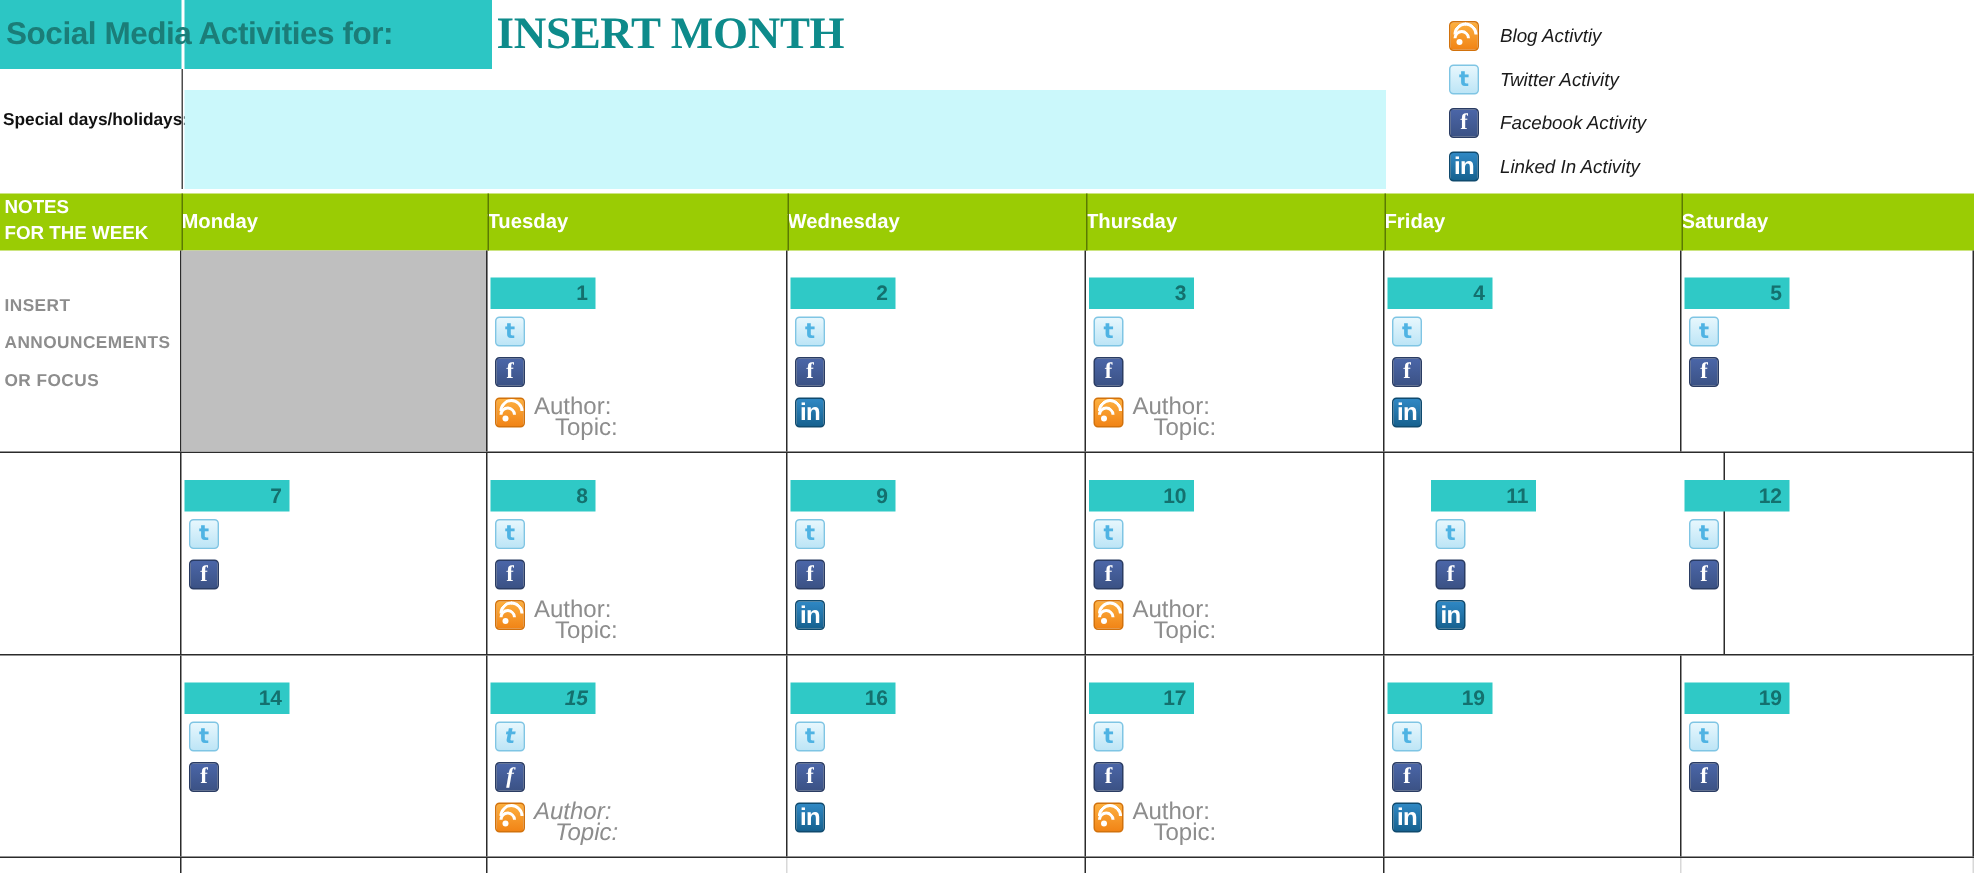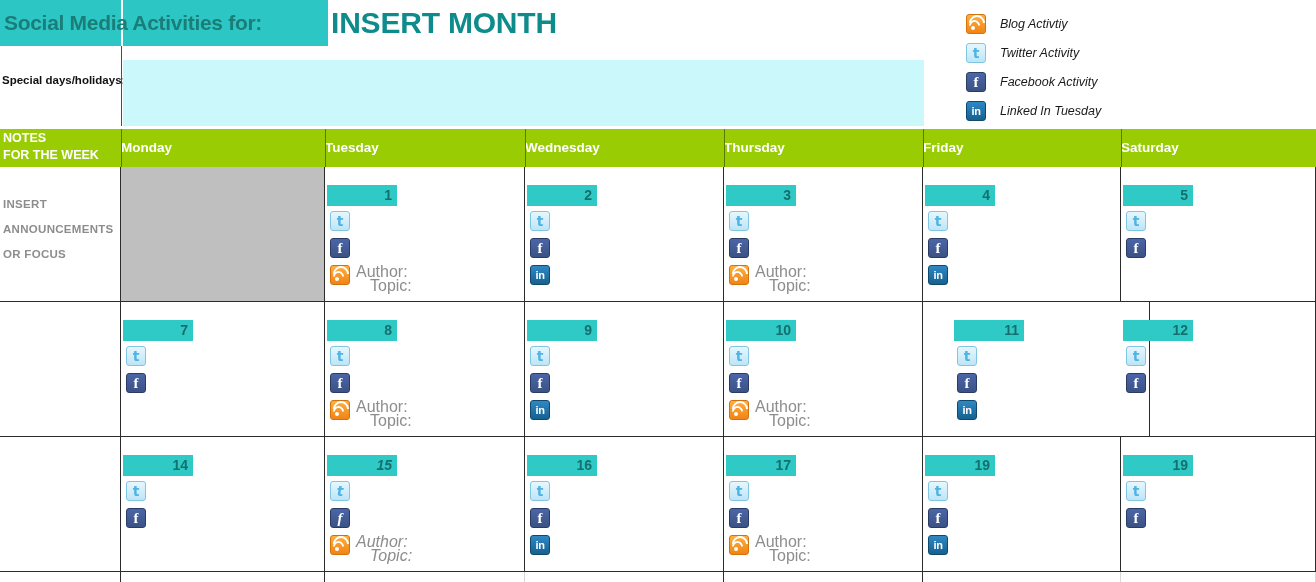--- a/index.html
+++ b/index.html
@@ -29,20 +29,21 @@
     font-size:21px; font-weight:bold; letter-spacing:-0.3px;
     color:#1b7d78;
     white-space:nowrap;
   }
   .title-month{
     position:absolute; left:331px; top:2px; height:42px;
     line-height:42px;
     font-size:30px; font-weight:bold; letter-spacing:-0.2px;
     color:#0e8b8b;
     white-space:nowrap;
+    font-family:Liberation Serif, serif;
   }
 
   
   .legend{
     position:absolute; left:966px; top:12px; width:330px;
   }
   .legend-row{
     display:flex; align-items:center; height:24px; margin-bottom:5px;
   }
   .legend-label{
@@ -98,21 +99,21 @@
     text-align:center; line-height:19px;
   }
 
   
   .ic-li{
     background:linear-gradient(#2f88c4,#16618f);
     border:1px solid #0f4a6e;
   }
   .ic-li .glyph{
     position:absolute; left:0;right:0;top:0;bottom:0;
-    color:#ffffff; font-size:11px; font-weight:bold;
+    color:#ffffff; font-size:16px; font-weight:bold;
     text-align:center; line-height:19px; letter-spacing:-0.5px;
   }
 
   
   .special-label{
     position:absolute; left:2px; top:74px;
     font-size:11.5px; font-weight:bold; color:#111;
     white-space:nowrap;
   }
   .special-field{
@@ -227,21 +228,21 @@
   <div class="legend-row">
     <span class="ic ic-fb">
         <span class="glyph">f</span>
       </span>
     <span class="legend-label">Facebook Activity</span>
   </div>
   <div class="legend-row">
     <span class="ic ic-li">
         <span class="glyph">in</span>
       </span>
-    <span class="legend-label">Linked In Tuesday</span>
+    <span class="legend-label">Linked In Activity</span>
   </div>
 </div>
 
 <div class="vrule-top"></div>
 <div class="special-label">Special days/holidays:</div>
 <div class="special-field"></div>
 
 <div class="dayhdr"></div>
 <div class="dayhdr-notes">
   <div>NOTES</div>

